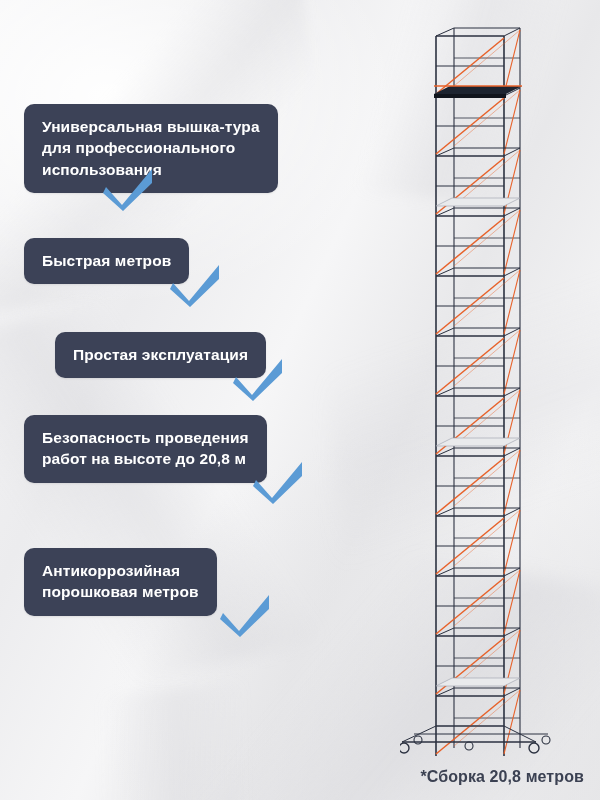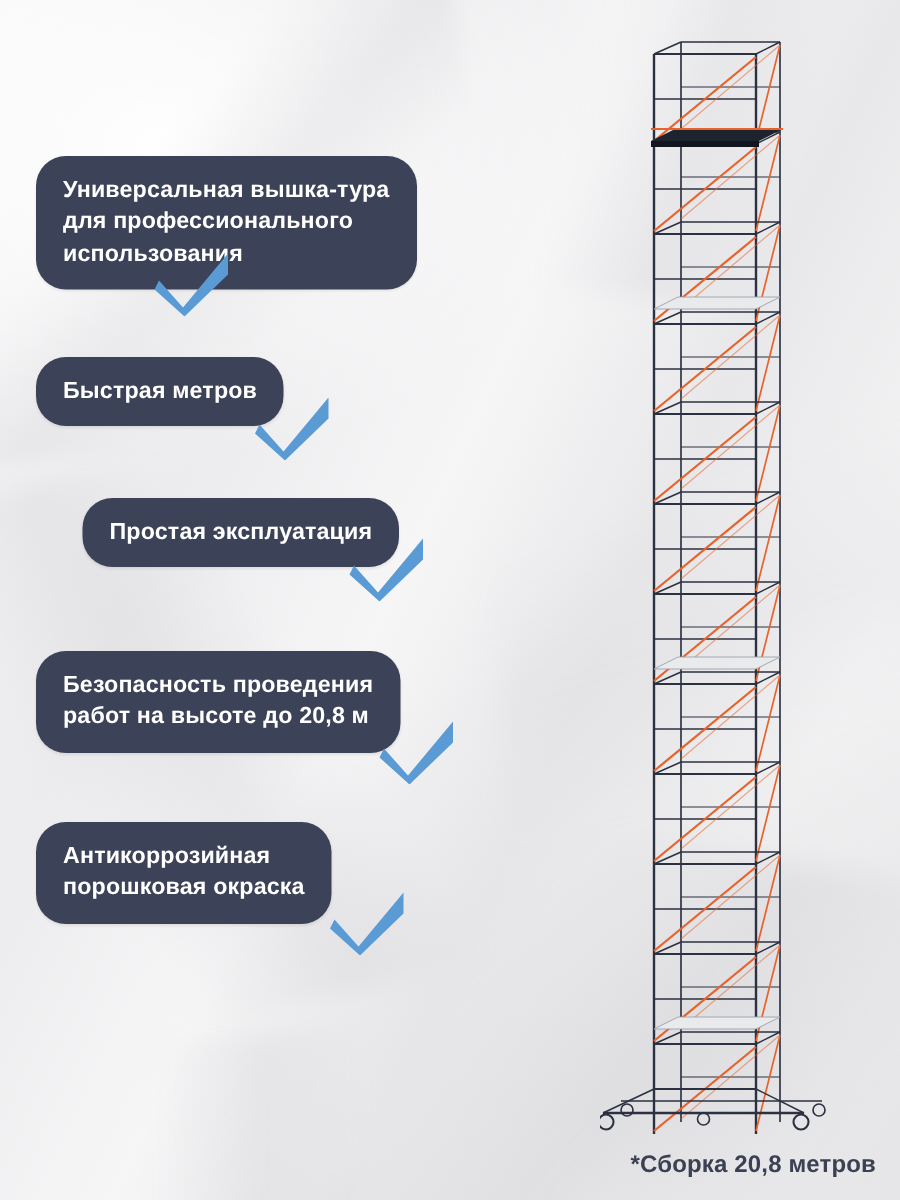--- a/index.html
+++ b/index.html
@@ -74,42 +74,42 @@
     width: 320px;
   }
   .feature {
     position: relative;
     margin-bottom: 24px;
   }
   .bubble {
     display: inline-block;
     background: #3c4257;
     color: #ffffff;
-    border-radius: 20px;
+    border-radius: 10px;
     padding: 12px 18px 13px 18px;
     font-size: 15.5px;
     line-height: 1.38;
     font-weight: 700;
     letter-spacing: .1px;
     box-shadow: 0 1px 2px rgba(0,0,0,.08);
     max-width: 290px;
     white-space: pre-line;
   }
   .check {
     position: absolute;
     width: 54px;
     height: 44px;
   }
   .check svg { display: block; }
 
   
   #feat-0 { position: absolute; left: 0px;  top: 0px; }
   #feat-1 { position: absolute; left: 0px;  top: 134px; }
   #feat-2 { position: absolute; left: 0px;  top: 228px; padding-left: 31px; }
-  #feat-3 { position: absolute; left: 0px;  top: 330px; }
+  #feat-3 { position: absolute; left: 0px;  top: 311px; }
   #feat-4 { position: absolute; left: 0px;  top: 444px; }
 
   #feat-0 .check { left: 78px; top: 63px; }
   #feat-1 .check { left: 145px; top: 25px; }
   #feat-2 .check { left: 208px; top: 25px; }
   #feat-3 .check { left: 228px; top: 45px; }
   #feat-4 .check { left: 195px; top: 45px; }
 
   
   .tower-wrap {
@@ -179,21 +179,21 @@
 работ на высоте до 20,8 м</div>
       <div class="check">
         <svg viewBox="0 0 54 44" width="54" height="44" aria-hidden="true">
           <path d="M4 20 L20 38 L50 2 L50 16 L21 44 L1 26 Z" fill="#5b9bd5"></path>
         </svg>
       </div>
     </div>
 
     <div class="feature" id="feat-4">
       <div class="bubble">Антикоррозийная
-порошковая окраска</div>
+порошковая метров</div>
       <div class="check">
         <svg viewBox="0 0 54 44" width="54" height="44" aria-hidden="true">
           <path d="M4 20 L20 38 L50 2 L50 16 L21 44 L1 26 Z" fill="#5b9bd5"></path>
         </svg>
       </div>
     </div>
 
   </div>
 
   <div class="tower-wrap">

